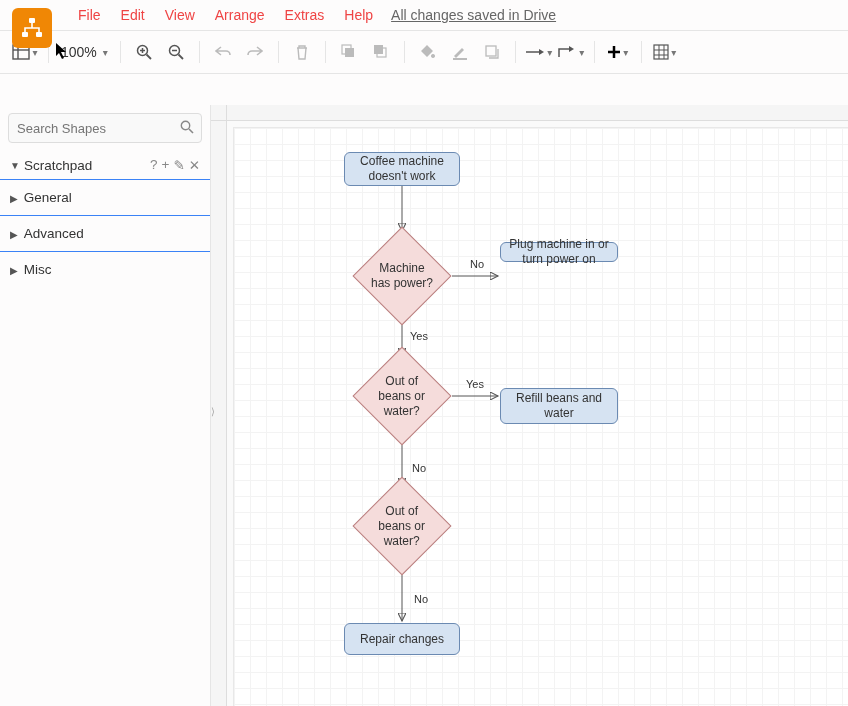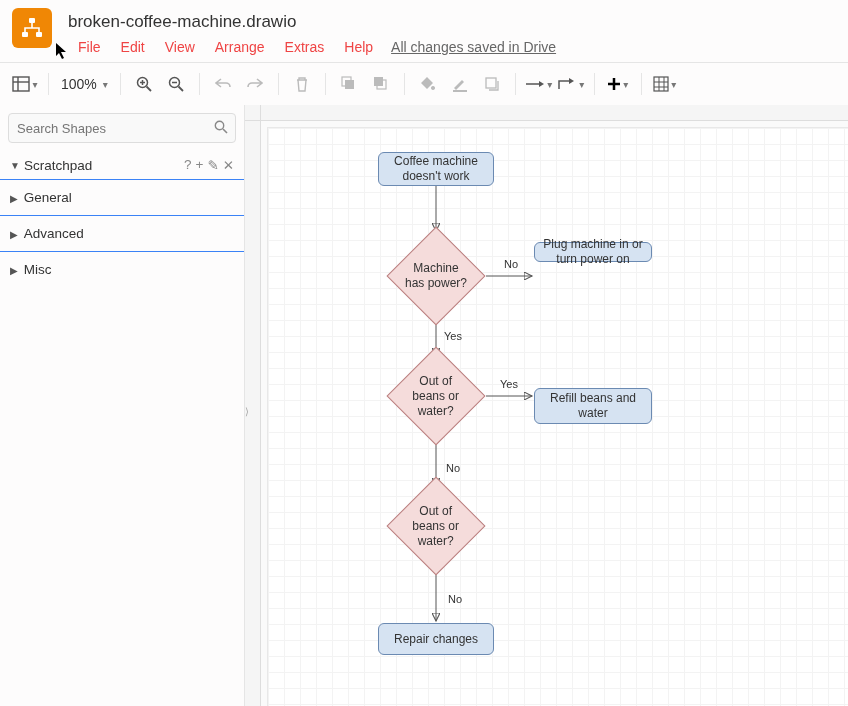--- a/index.html
+++ b/index.html
@@ -12,21 +12,21 @@
   .save-status { margin-left:8px; color:#666; text-decoration:underline; font-size:14px;}
   .logo { position:absolute; left:12px; top:8px; width:40px; height:40px; background:#f08705; border-radius:6px; display:flex; align-items:center; justify-content:center;}
   .logo svg { width:24px; height:24px; }
   .divider { height:1px; background:#e5e5e5; }
   .toolbar { height:42px; display:flex; align-items:center; padding:0 10px; gap:2px; }
   .tb-btn { width:30px; height:30px; display:flex; align-items:center; justify-content:center; border-radius:3px; color:#555;}
   .tb-btn.disabled { color:#bbb; }
   .tb-sep { width:1px; height:22px; background:#e5e5e5; margin:0 6px;}
   .zoom { font-size:14px; padding:0 4px; display:flex; align-items:center; gap:4px;}
   .workspace { position:absolute; left:0; right:0; top:105px; bottom:0; display:flex; }
-  .sidebar { width:245px; border-right:1px solid #e5e5e5; background:#fdfcfc; position:relative; }
+  .sidebar { width:211px; border-right:1px solid #e5e5e5; background:#fdfcfc; position:relative; }
   .search-wrap { padding:8px; }
   .search-box { position:relative; }
   .search-box input { width:100%; height:30px; border:1px solid #ddd; border-radius:4px; padding:0 28px 0 8px; font-size:13px; background:#f9f9f9;}
   .search-box .si { position:absolute; right:8px; top:7px; color:#888;}
   .panel-head { display:flex; align-items:center; padding:6px 10px; font-size:13.5px;}
   .panel-head .tri { margin-right:4px; font-size:10px; color:#555;}
   .panel-head .tools { margin-left:auto; display:flex; gap:4px; color:#888;}
   .scratch-well { margin:6px 14px 12px; border:1.5px dashed #ccc; border-radius:6px; height:40px; display:flex; align-items:center; justify-content:center; color:#999; font-size:14px;}
   .side-sec { padding:10px 10px; font-size:13.5px; border-top:1px solid #3b82f6;}
   .side-sec .tri { margin-right:6px; font-size:10px; color:#555;}
@@ -56,23 +56,20 @@
     <svg viewBox="0 0 24 24">
         <g fill="#fff">
           <rect x="9" y="2" width="6" height="5" rx="1"></rect>
           <rect x="2" y="16" width="6" height="5" rx="1"></rect>
           <rect x="16" y="16" width="6" height="5" rx="1"></rect>
           <path d="M12 7v5 M12 12h-7v4 M12 12h7v4" stroke="#fff" stroke-width="1.6" fill="none"></path>
         </g>
       </svg>
   </div>
 
-  <div class="titlebar">
-    <span class="doc-title">broken-coffee-machine.drawio</span>
-  </div>
 
   <div class="menubar">
     <span class="menu-item">File</span>
     <span class="menu-item">Edit</span>
     <span class="menu-item">View</span>
     <span class="menu-item">Arrange</span>
     <span class="menu-item">Extras</span>
     <span class="menu-item">Help</span>
     <span class="save-status">All changes saved in Drive</span>
   </div>

